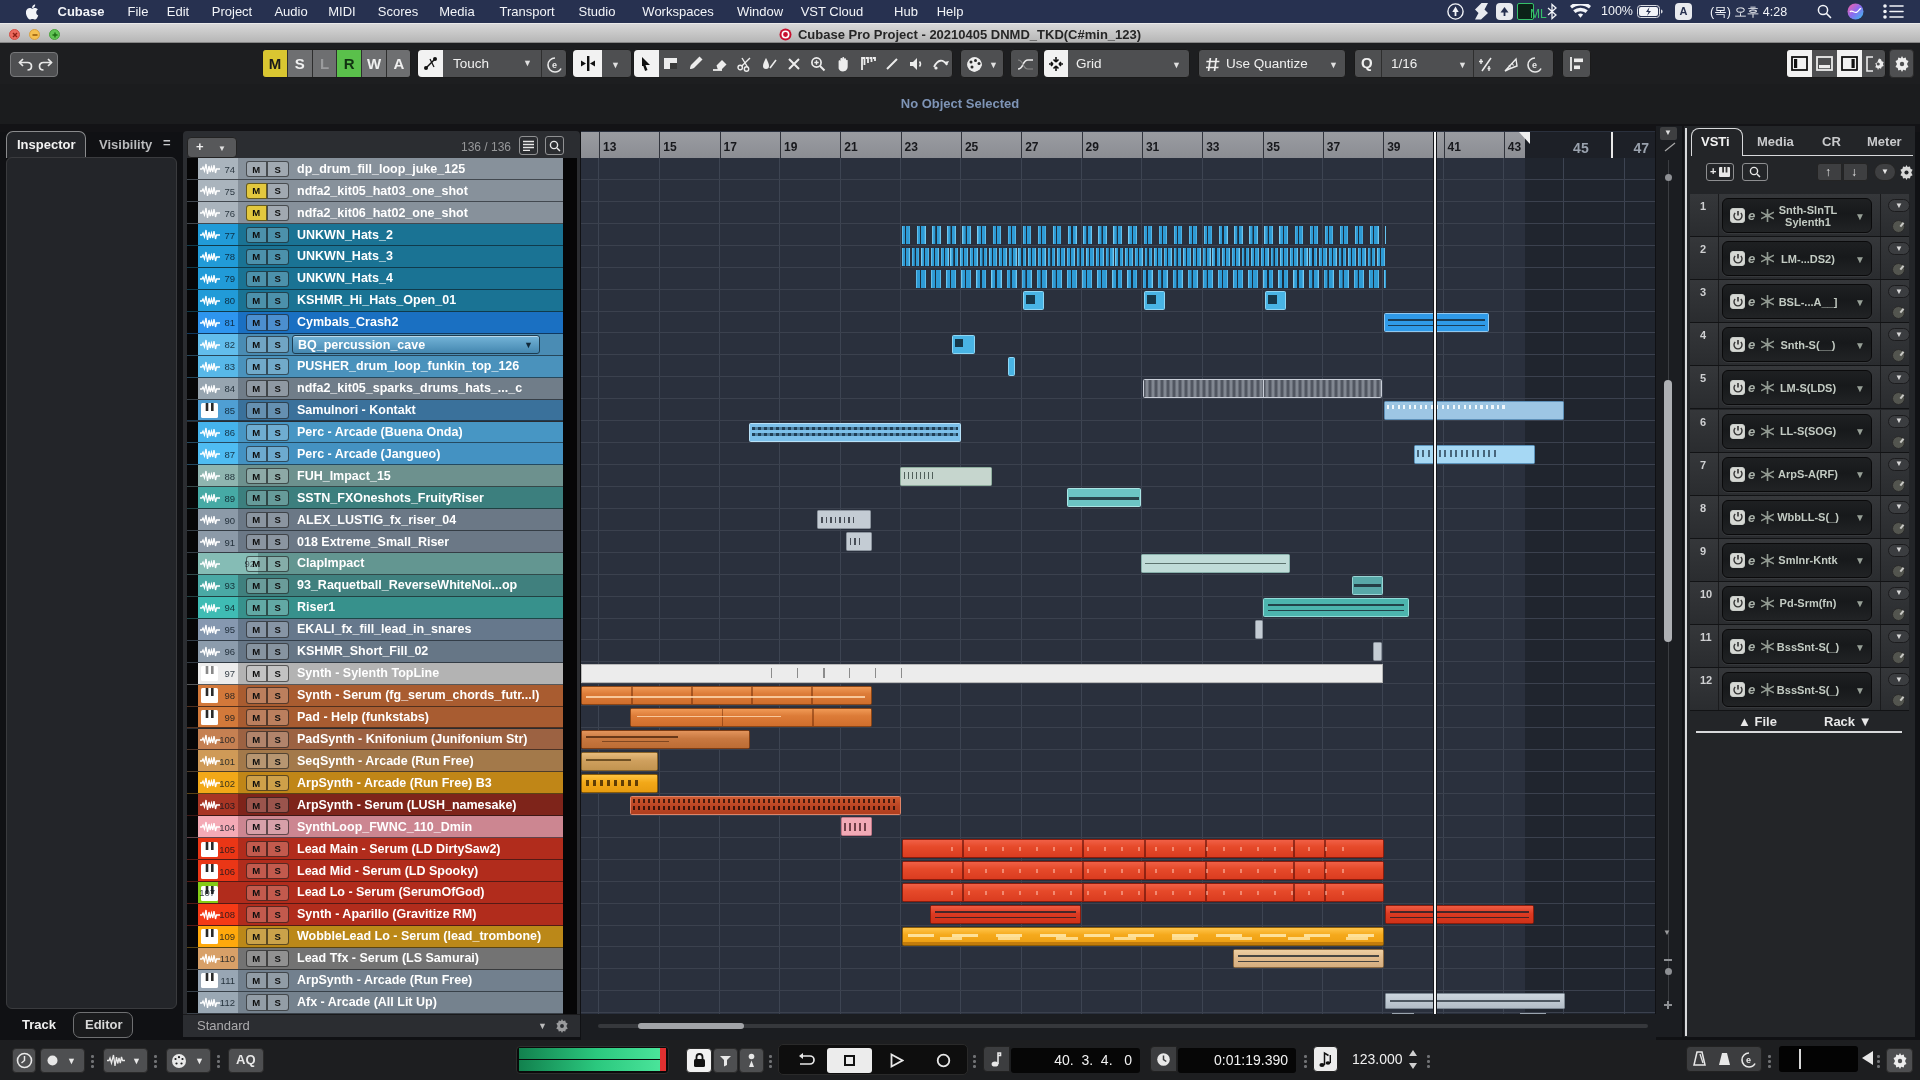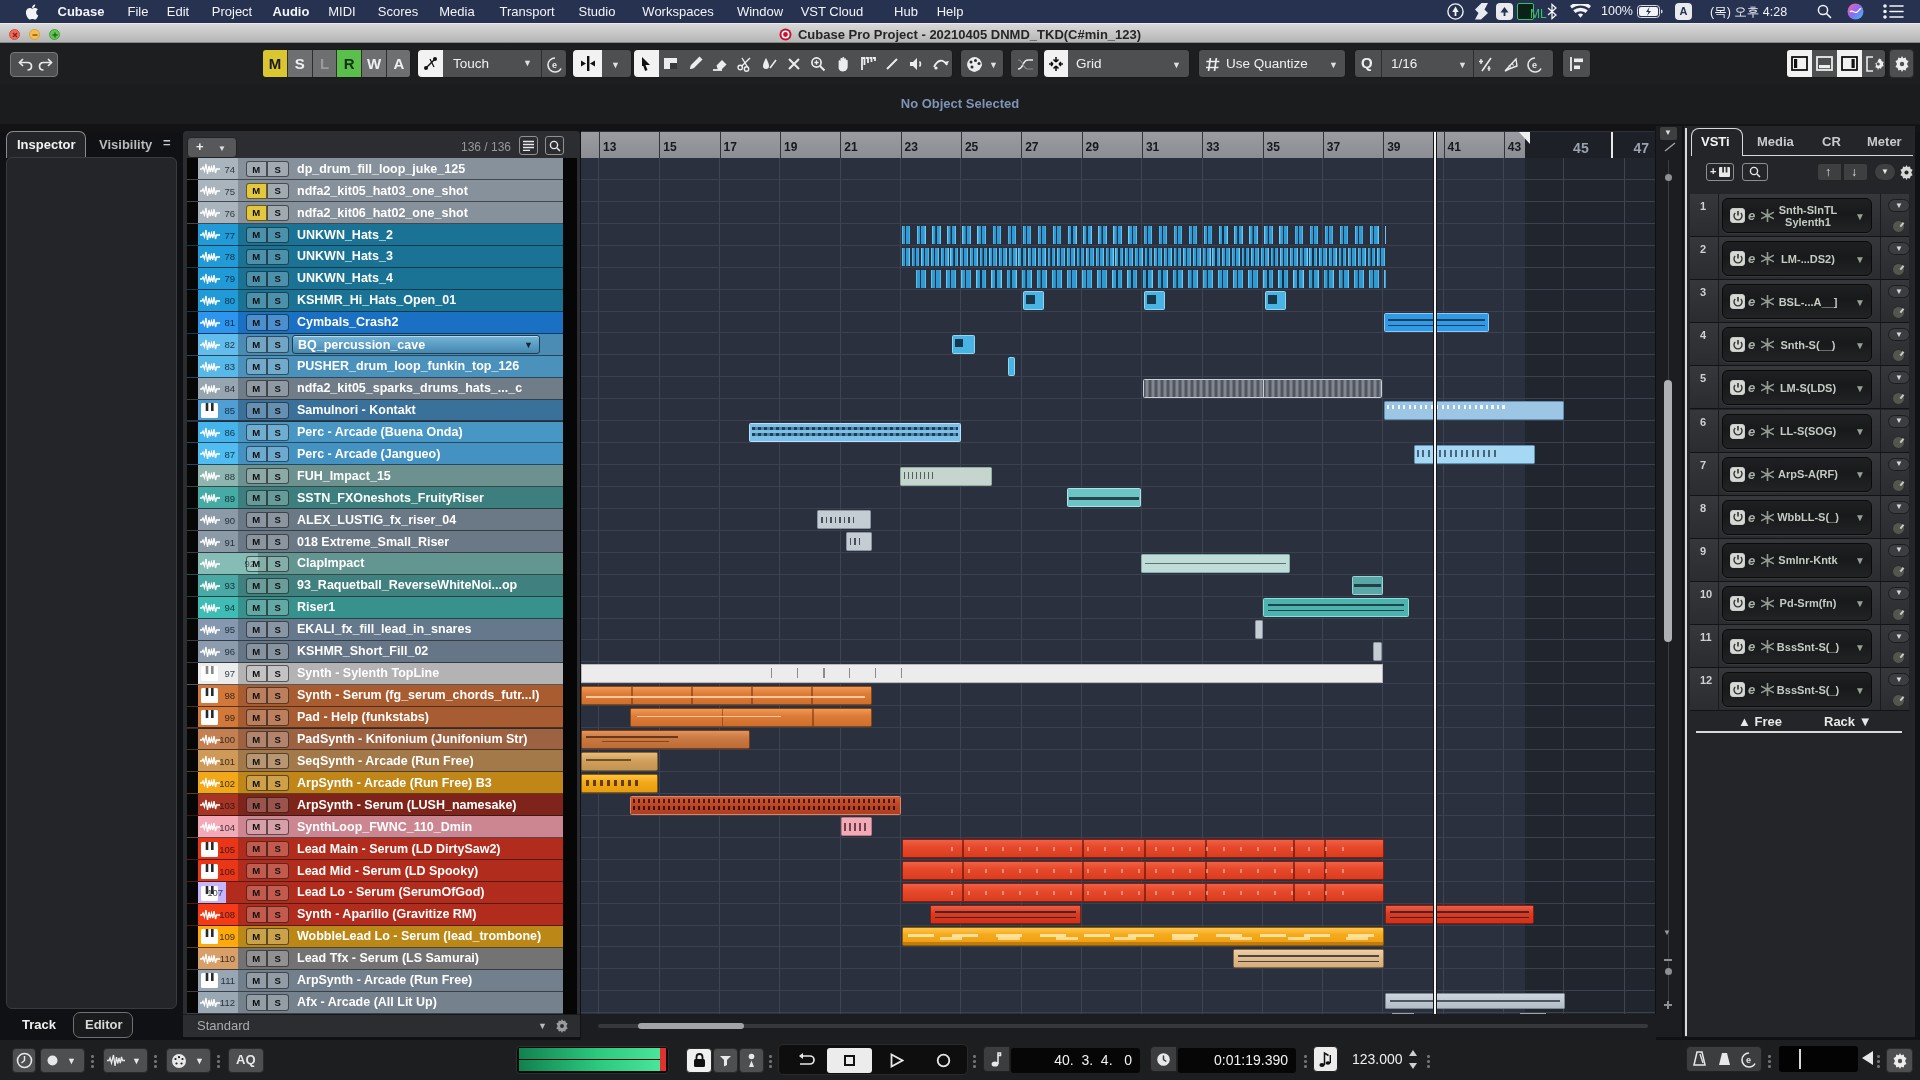--- a/index.html
+++ b/index.html
@@ -53,21 +53,21 @@
 <div id="root">
 
 <div id="menubar" class="abs">
 <svg class="abs" style="left:26px;top:4px" width="14" height="16" viewBox="0 0 14 16">
         <path fill="#f2f4f8" d="M10.2 8.6c0-2 1.6-2.9 1.7-3-.9-1.3-2.3-1.5-2.8-1.5-1.2-.1-2.3.7-2.9.7-.6 0-1.5-.7-2.5-.7C2.4 4.2 1.2 4.9.5 6c-1.3 2.3-.3 5.7 1 7.6.6.9 1.4 1.9 2.4 1.9.9 0 1.3-.6 2.5-.6 1.2 0 1.5.6 2.5.6 1 0 1.7-.9 2.3-1.8.7-1 1-2.1 1-2.1s-2-.8-2-3zM8.4 2.9c.5-.7.9-1.6.8-2.5-.8 0-1.7.5-2.3 1.2-.5.6-.9 1.5-.8 2.4.9.1 1.8-.5 2.3-1.1z"></path>
       </svg>
 <span class="mi" style="left:81px;font-weight:bold;">Cubase</span>
 <span class="mi" style="left:138px;">File</span>
 <span class="mi" style="left:178px;">Edit</span>
 <span class="mi" style="left:232px;">Project</span>
-<span class="mi" style="left:291px;font-weight:bold;">Audio</span>
+<span class="mi" style="left:291px;">Audio</span>
 <span class="mi" style="left:342px;">MIDI</span>
 <span class="mi" style="left:398px;">Scores</span>
 <span class="mi" style="left:457px;">Media</span>
 <span class="mi" style="left:527px;">Transport</span>
 <span class="mi" style="left:597px;">Studio</span>
 <span class="mi" style="left:678px;">Workspaces</span>
 <span class="mi" style="left:760px;">Window</span>
 <span class="mi" style="left:832px;">VST Cloud</span>
 <span class="mi" style="left:906px;">Hub</span>
 <span class="mi" style="left:950px;">Help</span>
@@ -805,21 +805,21 @@
             <rect x="10" y="0" width="2.6" height="8" fill="#2a2a2a"></rect>
           </svg>
           <span class="tnum">106</span>
         </div>
 <div class="msb" style="left:58.5px;background:rgba(255,255,255,0.22);border-radius:3px 0 0 3px">M</div>
 <div class="msb" style="left:80px;background:rgba(255,255,255,0.22);border-radius:0 3px 3px 0">S</div>
 <span class="tname">Lead Mid - Serum (LD Spooky)</span>
 </div>
 <div class="trow" style="top:751.0px;height:21.93px;background:#b12c1c;border-bottom:1px solid rgba(10,12,16,0.55)">
 <div style="position:absolute;left:0;top:0;width:11px;height:100%;background:#060607"></div>
-<div style="position:absolute;left:11px;top:0;width:28px;height:100%;background:#c4b5fd">
+<div style="position:absolute;left:11px;top:0;width:20px;height:100%;background:#84cc16">
           <svg style="position:absolute;left:3px;top:3.5px" width="17" height="15" viewBox="0 0 17 15">
             <rect x="0" y="0" width="17" height="15" rx="1.5" fill="#fff"></rect>
             <rect x="4.7" y="0" width="2.6" height="8" fill="#2a2a2a"></rect>
             <rect x="10" y="0" width="2.6" height="8" fill="#2a2a2a"></rect>
           </svg>
           <span class="tnum">107</span>
         </div>
 <div class="msb" style="left:58.5px;background:rgba(255,255,255,0.22);border-radius:3px 0 0 3px">M</div>
 <div class="msb" style="left:80px;background:rgba(255,255,255,0.22);border-radius:0 3px 3px 0">S</div>
 <span class="tname">Lead Lo - Serum (SerumOfGod)</span>
@@ -1441,21 +1441,21 @@
 <span style="position:absolute;right:6px;top:50%;transform:translateY(-50%);color:#97a097;font-size:10px">▼</span>
 </div>
 <div style="position:absolute;left:190px;top:0;width:1px;height:100%;background:#1a1b1d"></div>
 <div style="position:absolute;left:198px;top:5px;width:22px;height:13px;background:#3b3d40;border-radius:7px;border:1px solid #1c1c1e">
           <span style="position:absolute;left:6px;top:0.5px;color:#d8d8d8;font-size:8px">▼</span>
         </div>
 <div style="position:absolute;left:202px;top:26px;width:13px;height:13px;border-radius:50%;background:#53554f;border:1px solid #2a2a2a">
           <div style="position:absolute;left:8px;top:1px;width:1.5px;height:5px;background:#c8c8c4;transform:rotate(40deg)"></div>
         </div>
 </div>
-<span class="abs" style="left:54px;top:588px;color:#e8e8e8;font-size:13px;font-weight:bold">▲ Free</span>
+<span class="abs" style="left:54px;top:588px;color:#e8e8e8;font-size:13px;font-weight:bold">▲ File</span>
 <span class="abs" style="left:140px;top:588px;color:#e8e8e8;font-size:13px;font-weight:bold">Rack ▼</span>
 <div class="abs" style="left:12px;top:605px;width:206px;height:1.5px;background:#d8d9db"></div>
 </div>
 <div id="botbar" class="abs">
 <div class="bbtn" style="left:12px;width:24px">
         <svg style="margin:3px auto" width="17" height="17" viewBox="0 0 17 17">
           <circle cx="8.5" cy="8.5" r="7" fill="none" stroke="#e8e8e8" stroke-width="1.6"></circle>
           <path d="M8.5 4v4.5L5.5 11" stroke="#e8e8e8" stroke-width="1.5" fill="none"></path>
         </svg>
       </div>

